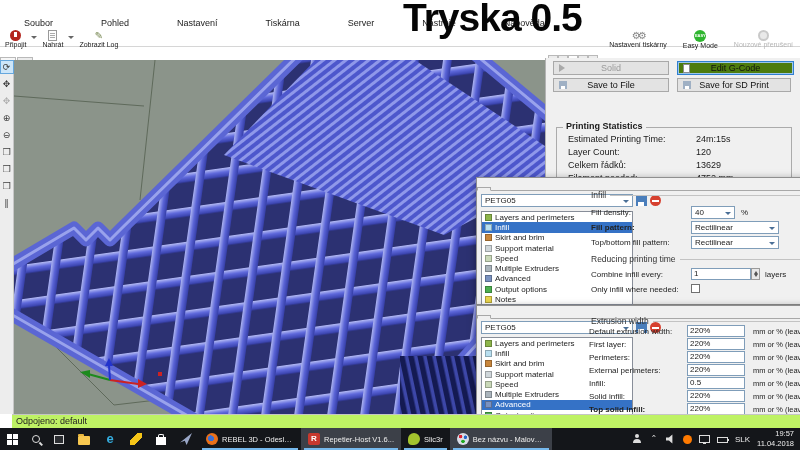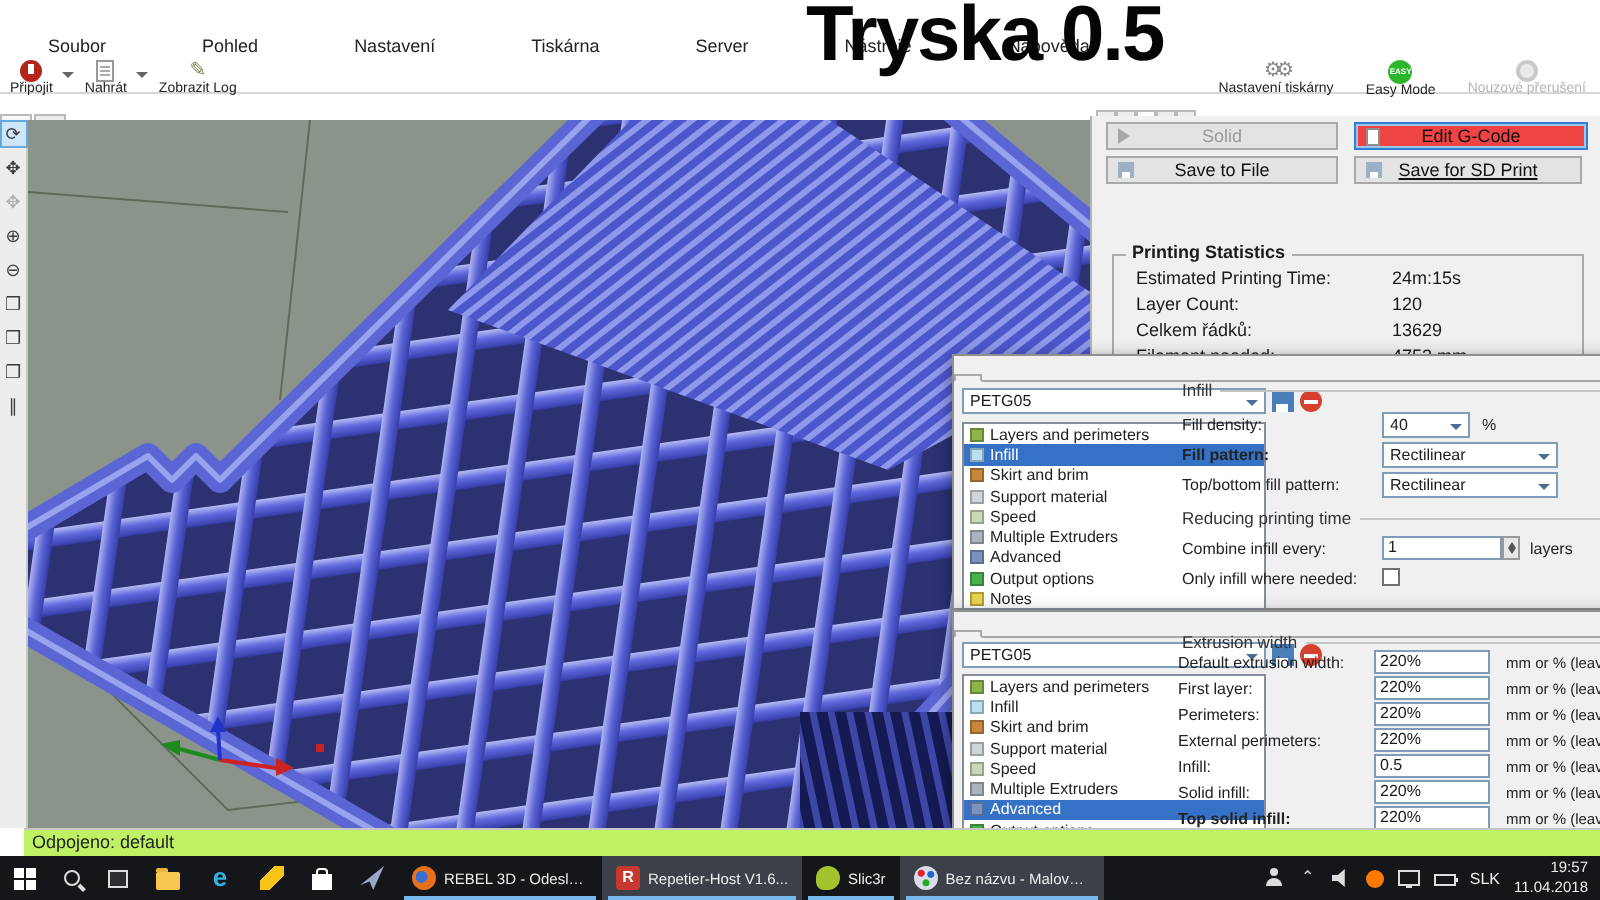--- a/index.html
+++ b/index.html
@@ -47,21 +47,21 @@
   .viewport{top:60px;left:0;width:545px;height:354px;background:#8b948a;}
   .rail{position:absolute;left:0;top:0;width:14px;height:354px;background:#ededed;border-right:1px solid #c7c7c7;display:flex;flex-direction:column;align-items:center;padding-top:1px;}
   .railbtn{width:12px;height:12px;margin-bottom:5px;font-size:9px;line-height:12px;text-align:center;color:#3d3d3d;}
   .railbtn.selected{background:#cde6f9;outline:1px solid #66a7dd;}
   .railbtn.disabled{color:#b0b0b0;}
 
   
   .rightpanel{top:58px;left:545px;width:255px;height:356px;background:#f0f0f0;border-left:1px solid #b3b3b3;}
   .pbtn{position:absolute;height:14px;background:#e3e3e3;border:1px solid #a9a9a9;font-size:9px;display:flex;align-items:center;justify-content:center;gap:4px;color:#111;}
   .pbtn .bico{position:absolute;left:5px;}
-  .pbtn.focused{border:1px solid #2f7fd0;box-shadow:inset 0 0 0 1px #9cc6ea;background:#ef4444;}
+  .pbtn.focused{border:1px solid #2f7fd0;box-shadow:inset 0 0 0 1px #9cc6ea;background:#4d7c0f;}
   .pbtn.disabled{color:#9a9a9a;}
   .ic-play{width:0;height:0;border-top:4px solid transparent;border-bottom:4px solid transparent;border-left:6px solid #a9a9a9;}
   .ic-page{width:7px;height:9px;background:#fff;border:1px solid #8d8d8d;}
   .ic-floppy{width:8px;height:8px;background:#9fb0c4;position:relative;}
   .ic-floppy::after{content:"";position:absolute;left:2px;bottom:0;width:4px;height:3px;background:#fff;}
   .statsbox{position:absolute;left:10px;top:69px;width:236px;height:56px;border:1px solid #ababab;}
   .statstitle{position:absolute;left:17px;top:63px;background:#f0f0f0;padding:0 3px;font-weight:bold;font-size:9px;}
   .statrow{position:absolute;left:22px;width:220px;display:flex;font-size:9px;}
   .statrow .sl{width:128px;}
 
@@ -273,21 +273,21 @@
       <span>Solid</span>
     </div>
     <div class="pbtn focused" style="left:131px;top:3px;width:117px;">
       <span class="bico ic-page"></span>
       <span>Edit G-Code</span>
     </div>
     <div class="pbtn" style="left:7px;top:20px;width:116px;">
       <span class="bico ic-floppy"></span>
       <span>Save to File</span>
     </div>
-    <div class="pbtn" style="left:131px;top:20px;width:114px;text-decoration:underline;">
+    <div class="pbtn" style="left:131px;top:20px;width:114px;">
       <span class="bico ic-floppy"></span>
       <span>Save for SD Print</span>
     </div>
     <div class="statsbox"></div>
     <div class="statstitle">Printing Statistics</div>
     <div>
 
     <div class="statrow" style="top: 76px; position: absolute;">
           <span class="sl">Estimated Printing Time:</span>
           <span class="sv">24m:15s</span>

